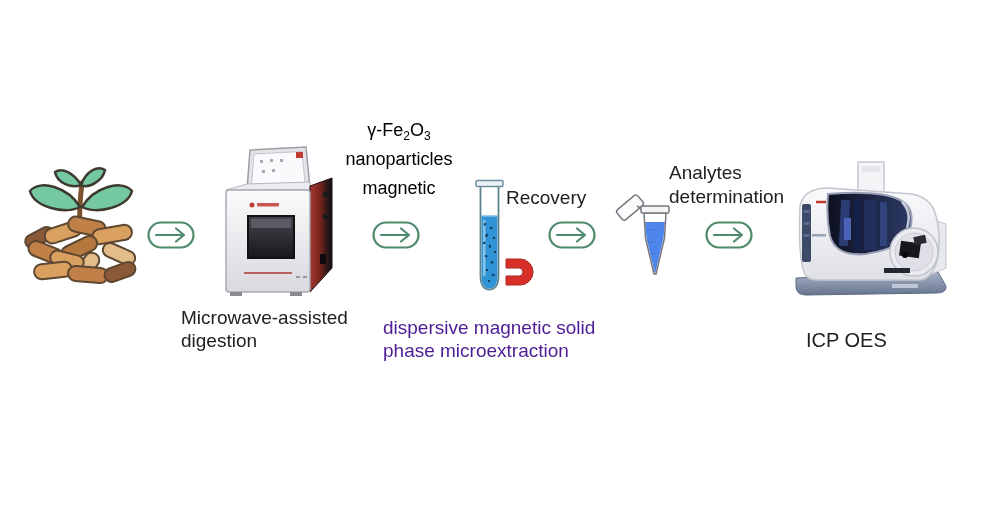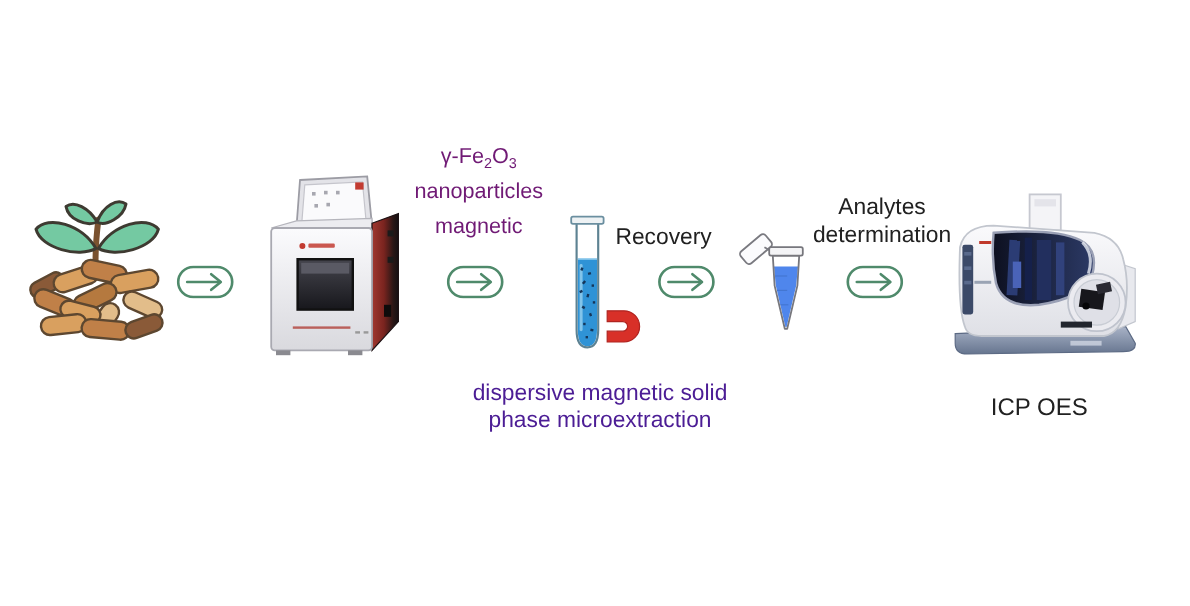--- a/index.html
+++ b/index.html
@@ -1,24 +1,24 @@
 <!DOCTYPE html>
 <html><head>
 <meta charset="utf-8">
 <style>
   html,body{margin:0;padding:0;background:#ffffff;}
   .canvas{
     position:relative;width:992px;height:505px;background:#ffffff;
     font-family:"Liberation Sans",sans-serif;overflow:hidden;
   }
   .abs{position:absolute;}
-  .label{color:#212121;text-align:center;}
+  .label{color:#212121;text-align:left;}
   .lbl-20{font-size:20px;line-height:1.2;}
   .lbl-19{font-size:19px;line-height:1.25;}
-  .nano-block{font-size:18px;line-height:1.6;color:#701a75;text-align:center;}
+  .nano-block{font-size:18px;line-height:1.6;color:#000000;text-align:center;}
   .sub{font-size:12px;position:relative;top:4px;}
   .navy{color:#4c1d95;line-height:1.2;}
   svg{display:block;}
 </style>
 </head>
 <body>
 
 <div class="canvas">
 
   <svg class="abs" style="left:22px;top:163px" width="118" height="132" viewBox="0 0 118 132">
@@ -92,20 +92,21 @@
 
     <rect x="28" y="72" width="46" height="42" fill="url(#mwWin)" stroke="#111" stroke-width="2"></rect>
     <rect x="31" y="75" width="40" height="9" fill="#5a5a64"></rect>
 
     <rect x="24" y="128" width="48" height="2" fill="#b04038" opacity="0.8"></rect>
     <rect x="76" y="132" width="4" height="2" fill="#999"></rect>
     <rect x="83" y="132" width="4" height="2" fill="#999"></rect>
     <rect x="10" y="148" width="12" height="4" fill="#8a8a90"></rect>
     <rect x="70" y="148" width="12" height="4" fill="#8a8a90"></rect>
   </svg>
+  <div class="abs label lbl-19" style="left:181px;top:306px;width:180px;line-height:1.22">Microwave-assisted digestion</div>
 
   <div class="abs nano-block" style="left:340px;top:116px;width:118px">
     <div><span>γ-Fe</span><span class="sub">2</span><span>O</span><span class="sub">3</span></div>
     <div>nanoparticles magnetic</div>
   </div>
 
   <svg class="abs" style="left:372px;top:221px" width="48" height="28" viewBox="0 0 48 28">
     <rect x="1.5" y="1.5" width="45" height="25" rx="12.5" fill="none" stroke="#4f8a6b" stroke-width="2.2"></rect>
     <line x1="9" y1="14" x2="36" y2="14" stroke="#4f8a6b" stroke-width="2.2" stroke-linecap="round"></line>
     <path d="M29,7.5 L37,14 L29,20.5" fill="none" stroke="#4f8a6b" stroke-width="2.2" stroke-linecap="round" stroke-linejoin="round"></path>

